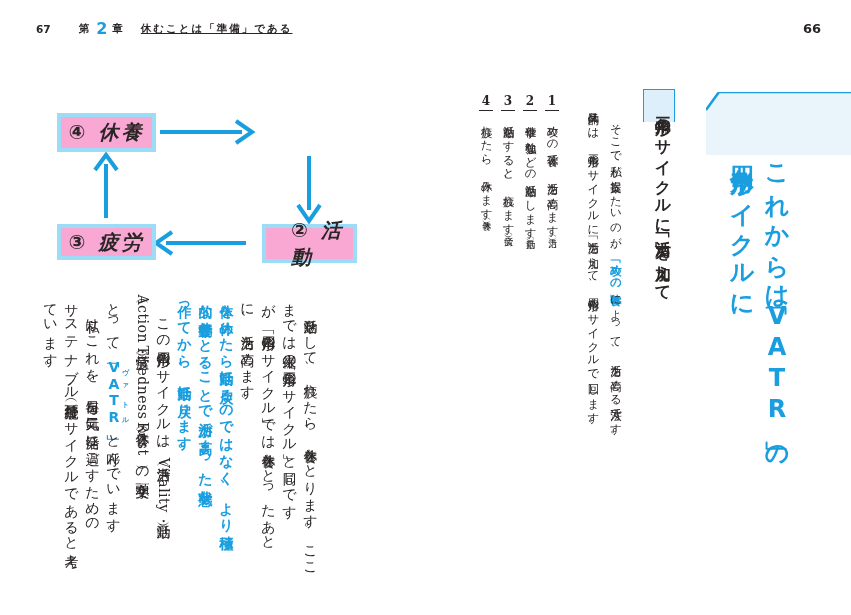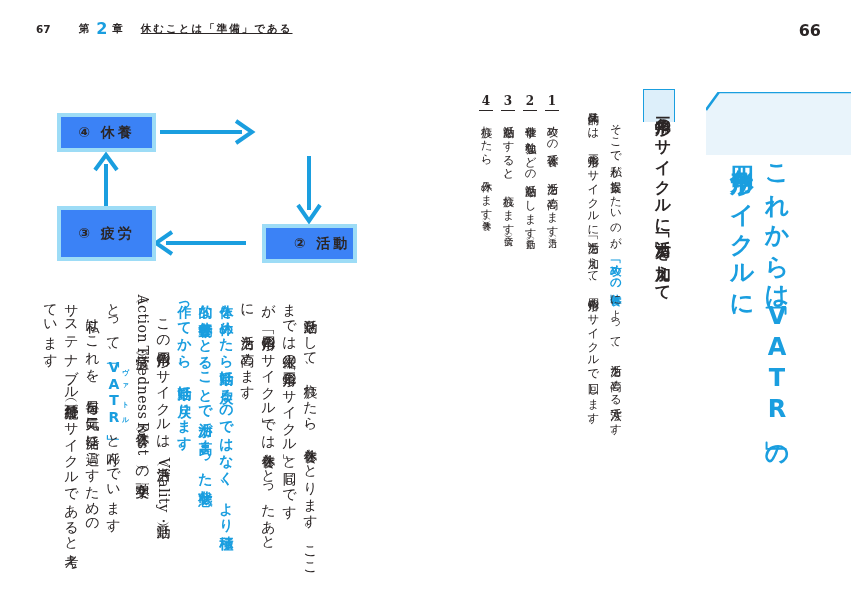--- a/index.html
+++ b/index.html
@@ -21,36 +21,36 @@
   .header-left{
     position:absolute;top:19px;left:36px;display:flex;align-items:center;
     font-family:"DejaVu Sans", sans-serif;font-weight:700;font-size:10.5px;
     letter-spacing:2px;color:var(--ink);
   }
   .header-left .folio{margin-right:28px;letter-spacing:0;}
   .header-left .ch-num{color:var(--accent);font-size:16px;margin:0 5px;letter-spacing:0;}
   .header-left .ch-title{margin-left:16px;text-decoration:underline;}
   .folio-right{
     position:absolute;top:21px;right:30px;font-family:"DejaVu Sans", sans-serif;
-    font-weight:700;font-size:16px;color:var(--ink);
+    font-weight:700;font-size:13px;color:var(--ink);
   }
 
   
   .diagram{position:absolute;left:50px;top:98px;width:320px;height:180px;}
   .diagram svg{position:absolute;left:0;top:0;}
   .dbox{
-    position:absolute;box-sizing:border-box;background:#3b82f6;
+    position:absolute;box-sizing:border-box;background:#f9a8d4;
     border:4px solid var(--box-border);
     display:flex;align-items:center;justify-content:center;
-    font-family:"DejaVu Sans", sans-serif;font-size:14px;font-weight:600;
-    letter-spacing:3px;color:var(--ink);
+    font-family:"DejaVu Sans", sans-serif;font-size:20px;font-weight:600;
+    letter-spacing:3px;color:var(--ink);font-style:italic;
   }
   .dbox.rest    {left:7px;  top:15px;  width:99px;height:39px;}
   .dbox.vitality{left:212px;top:15px;  width:95px;height:39px;}
-  .dbox.fatigue {left:7px;  top:108px; width:99px;height:55px;}
+  .dbox.fatigue {left:7px;  top:126px; width:99px;height:36px;}
   .dbox.activity{left:212px;top:126px; width:95px;height:39px;padding-left:25px;}
 
   
   .left-text{
     position:absolute;top:294px;right:533px;height:312px;
     display:flex;flex-direction:row-reverse;gap:7px;
     font-size:14px;letter-spacing:0.5px;
   }
   .left-text .col{writing-mode:vertical-rl;text-orientation:mixed;line-height:1;}
   .em,

